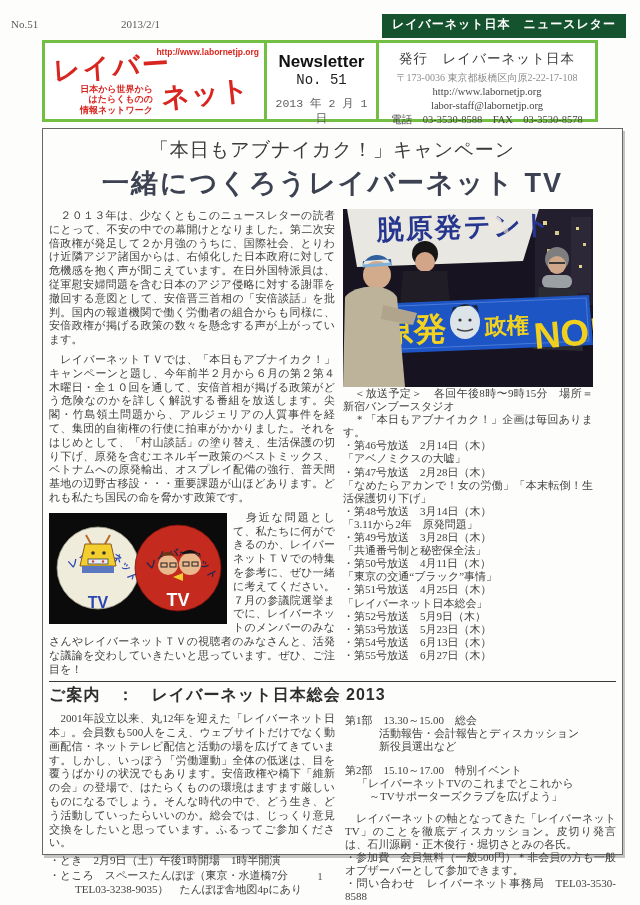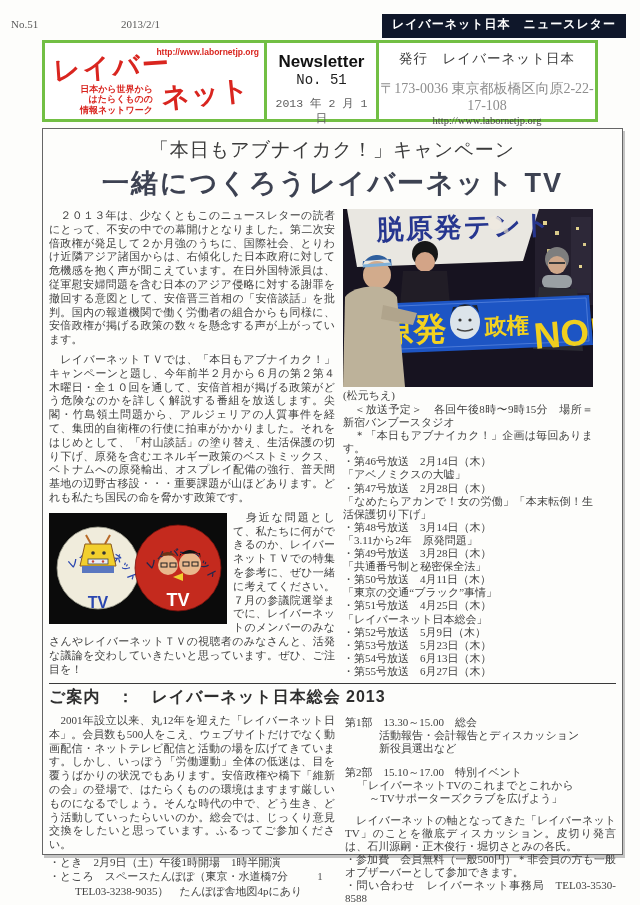--- a/index.html
+++ b/index.html
@@ -9,21 +9,21 @@
     background:#fdfdfb;overflow:hidden;
     font-family:"Liberation Serif","DejaVu Serif",serif;color:#414141;
   }
   .sans{font-family:"Liberation Sans","DejaVu Sans",sans-serif;}
   .mono{font-family:"Liberation Mono","DejaVu Sans Mono",monospace;}
 
   
   .top-date{position:absolute;left:88px;top:18px;font-size:11px;color:#5a5a5a;margin-left:33px;}
   .top-no{position:absolute;left:0;right:0;top:18px;text-align:left;font-size:11px;color:#5a5a5a;padding-left:11px;}
   .top-badge{
-    position:absolute;right:14px;top:14px;background:#0f172a;color:#fff;
+    position:absolute;right:14px;top:14px;background:#14532d;color:#fff;
     font-family:"Liberation Sans","DejaVu Sans",sans-serif;
     font-size:12px;font-weight:bold;padding:2px 10px 5px;letter-spacing:1px;
   }
 
   
   .header-box{
     position:absolute;left:42px;top:40px;width:556px;height:82px;box-sizing:border-box;
     border:3px solid #72bf44;background:#fff;display:flex;
   }
   .logo-cell{width:222px;position:relative;border-right:3px solid #72bf44;box-sizing:border-box;}
@@ -33,21 +33,21 @@
   .logo-name2{position:absolute;top:32px;left:116px;font-size:28px;font-weight:900;color:#d9251f;
     transform:rotate(-6deg);letter-spacing:1px;}
   .logo-tagline{position:absolute;bottom:4px;left:6px;width:102px;text-align:right;
     font-size:9px;font-weight:bold;color:#d9251f;line-height:10.5px;}
   .news-cell{width:112px;border-right:3px solid #72bf44;box-sizing:border-box;text-align:center;}
   .nl-title{font-size:17px;font-weight:bold;color:#111;margin-top:9px;}
   .nl-no{font-size:14px;color:#222;}
   .nl-date{font-size:11.5px;color:#5e5e5e;margin-top:8px;}
   .pub-cell{flex:1;text-align:center;color:#3a3a3a;}
   .pub-l1{font-size:13.5px;margin-top:7px;letter-spacing:1px;}
-  .pub-l2{font-size:14px;color:#8d8d8d;margin-top:12px;}
+  .pub-l2{font-size:10px;color:#8d8d8d;margin-top:3px;}
   .pub-l3,.pub-l4{font-size:10.5px;color:#444;line-height:12.5px;margin-top:1px;}
   .pub-l5{font-size:10.5px;color:#444;margin-top:1px;}
 
   
   .main-box{
     position:absolute;left:42px;top:128px;width:581px;height:727px;box-sizing:border-box;
     border:1px solid #666;box-shadow:2px 3px 0 rgba(150,150,150,.55);
     background:#fdfdfb;padding:6px 6px 0;
   }
   .art-title1{text-align:center;font-size:19px;color:#3a3a3a;letter-spacing:1px;margin-top:2px;}
@@ -207,21 +207,20 @@
             <text x="142" y="125" font-family="Liberation Sans, DejaVu Sans, sans-serif" font-size="22" font-weight="bold" fill="#f3d21f" transform="rotate(-2 142 125)">政権</text>
             <text x="192" y="140" font-family="Liberation Sans, DejaVu Sans, sans-serif" font-size="37" font-weight="bold" fill="#f0cf1e" transform="rotate(-5 192 140)">NO!</text>
 
             <circle cx="34" cy="66" r="14" fill="#d2ab8c"></circle>
             <path d="M19,62 A15 15 0 0 1 49,60 L48,50 L20,52 Z" fill="#2f5f9e"></path>
             <path d="M20,57 L48,55" stroke="#7fb0d8" stroke-width="3"></path>
             <path d="M2,88 C10,76 44,72 54,88 L62,178 L0,178 Z" fill="#bdb29a"></path>
             <path d="M40,96 L74,104 L70,116 L38,110 Z" fill="#b0a48c"></path>
           </svg>
         </div>
-        <div class="photo-caption">(松元ちえ)</div>
         <div class="sched">
           <div>　＜放送予定＞　各回午後8時〜9時15分　場所＝新宿バンブースタジオ</div>
           <div>　＊「本日もアブナイカク！」企画は毎回あります。</div>
           <div>・第46号放送　2月14日（木）</div>
           <div>「アベノミクスの大嘘」</div>
           <div>・第47号放送　2月28日（木）</div>
           <div>「なめたらアカンで！女の労働」「本末転倒！生活保護切り下げ」</div>
           <div>・第48号放送　3月14日（木）</div>
           <div>「3.11から2年　原発問題」</div>
           <div>・第49号放送　3月28日（木）</div>

